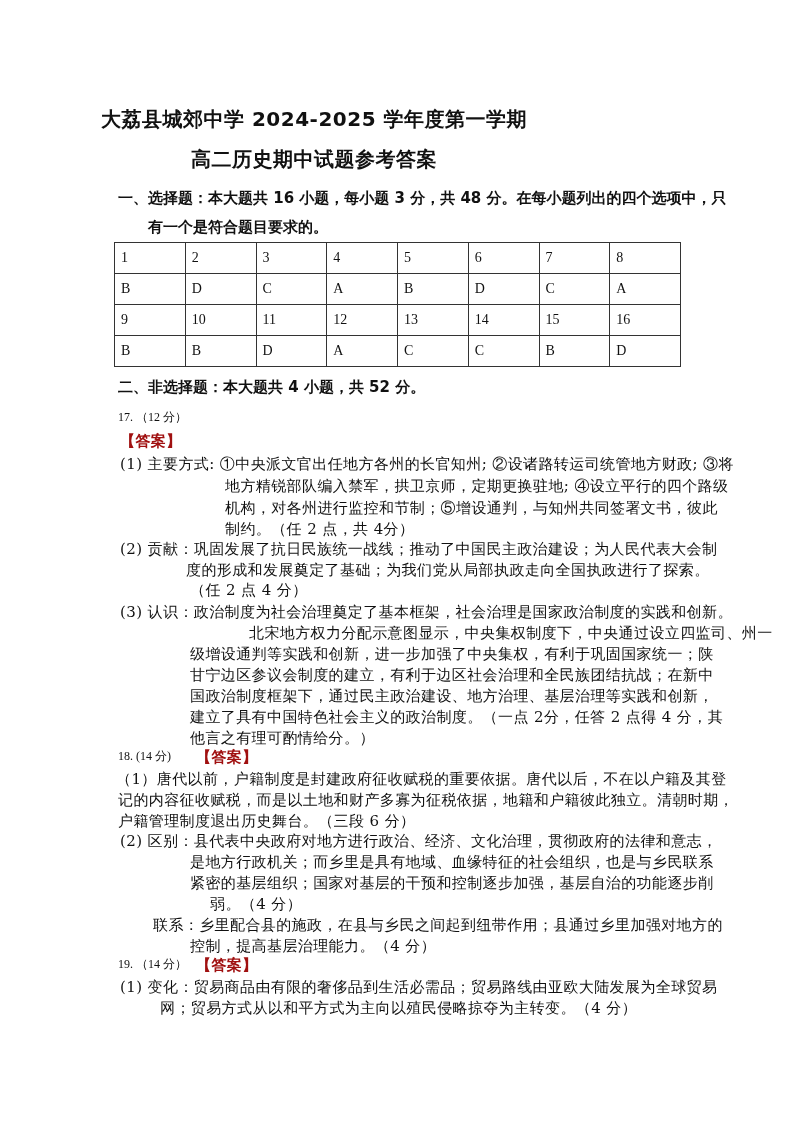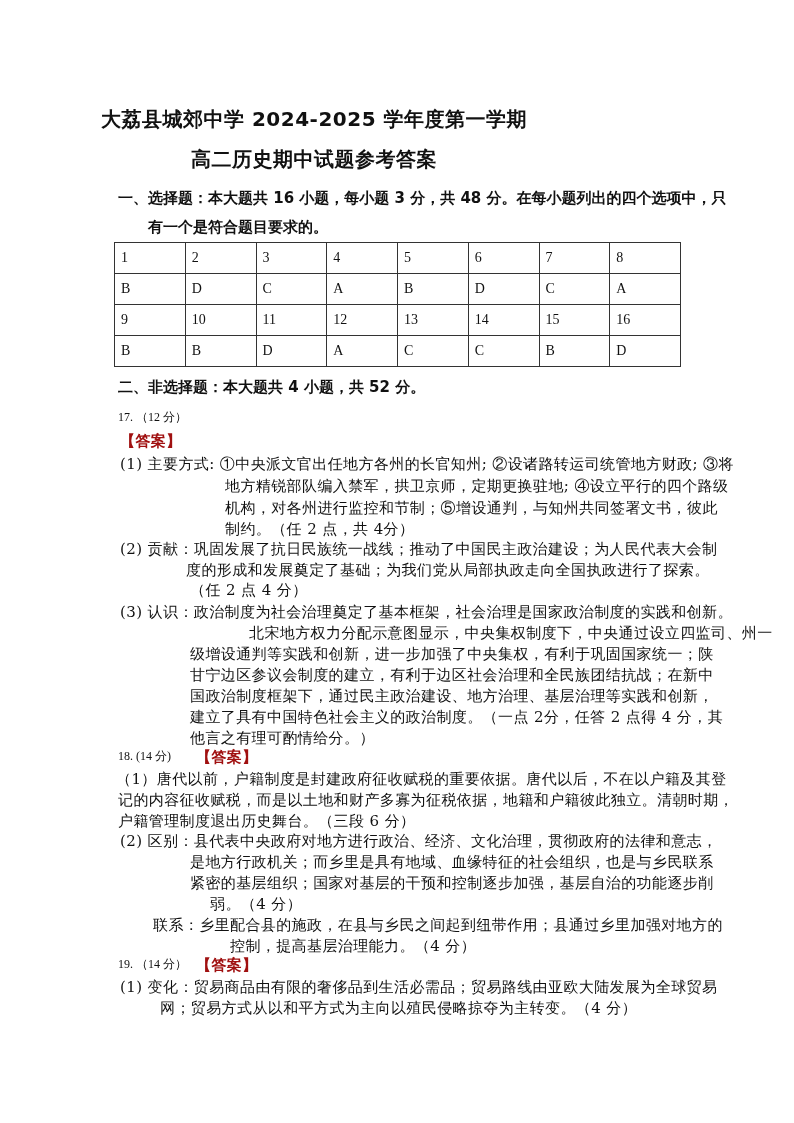--- a/index.html
+++ b/index.html
@@ -98,19 +98,19 @@
   <div class="line" style="top:770px;left:116px;">（1）唐代以前，户籍制度是封建政府征收赋税的重要依据。唐代以后，不在以户籍及其登</div>
   <div class="line" style="top:791px;left:118px;">记的内容征收赋税，而是以土地和财产多寡为征税依据，地籍和户籍彼此独立。清朝时期，</div>
   <div class="line" style="top:812px;left:118px;">户籍管理制度退出历史舞台。（三段 6 分）</div>
 
   <div class="line" style="top:832px;left:120px;">(2) 区别：县代表中央政府对地方进行政治、经济、文化治理，贯彻政府的法律和意志，</div>
   <div class="line" style="top:853px;left:190px;">是地方行政机关；而乡里是具有地域、血缘特征的社会组织，也是与乡民联系</div>
   <div class="line" style="top:874px;left:190px;">紧密的基层组织；国家对基层的干预和控制逐步加强，基层自治的功能逐步削</div>
   <div class="line" style="top:895px;left:190px;margin-left:20px;">弱。（4 分）</div>
 
   <div class="line" style="top:916px;left:153px;">联系：乡里配合县的施政，在县与乡民之间起到纽带作用；县通过乡里加强对地方的</div>
-  <div class="line" style="top:937px;left:190px;margin-left:40px;">控制，提高基层治理能力。（4 分）</div>
+  <div class="line" style="top:937px;left:190px;">控制，提高基层治理能力。（4 分）</div>
 
   <div class="qhead" style="top:956px;left:118px;text-align:center;">19. （14 分）</div>
   <div class="line red" style="top:956px;left:196px;">【答案】</div>
   <div class="line" style="top:978px;left:120px;">(1) 变化：贸易商品由有限的奢侈品到生活必需品；贸易路线由亚欧大陆发展为全球贸易</div>
   <div class="line" style="top:999px;left:160px;">网；贸易方式从以和平方式为主向以殖民侵略掠夺为主转变。（4 分）</div>
 </div>
 
 </body></html>

